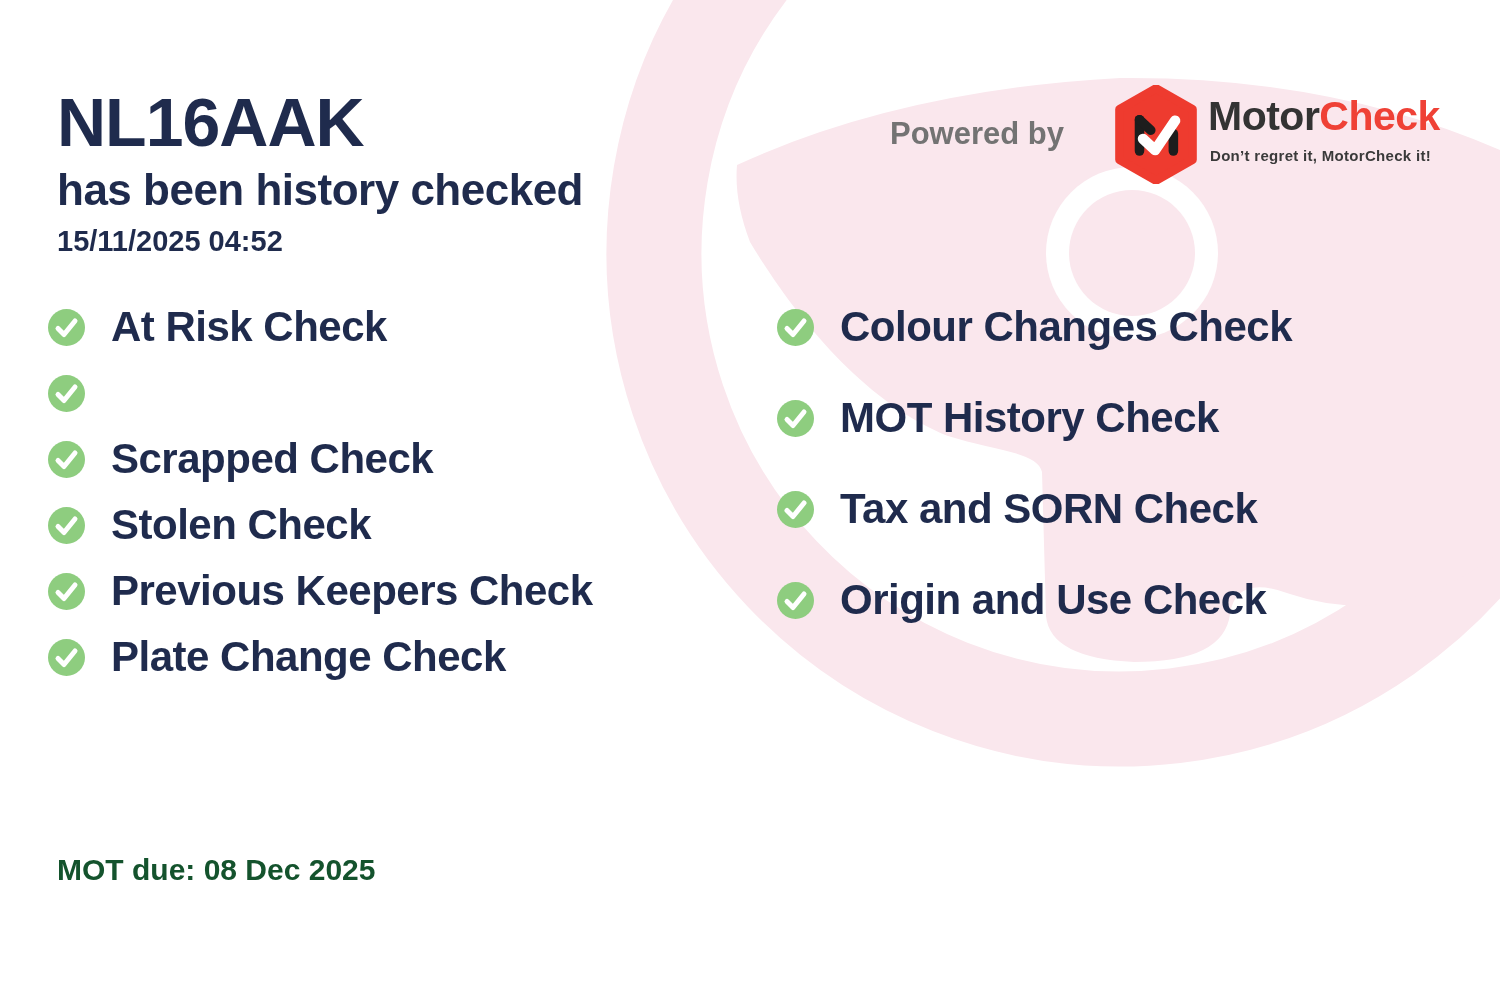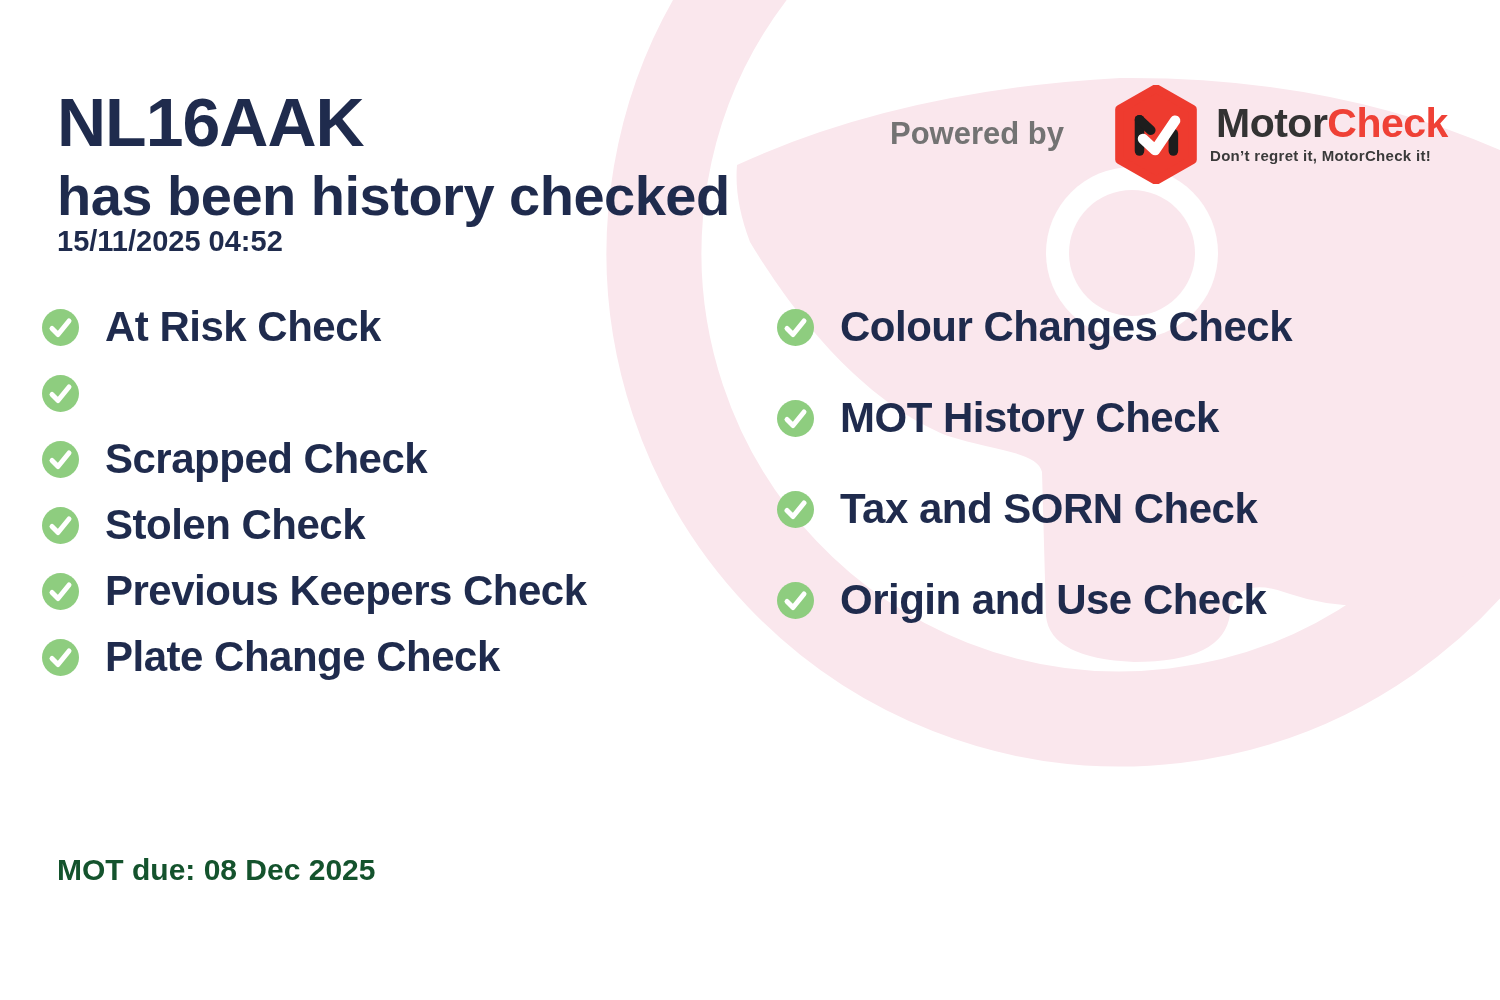--- a/index.html
+++ b/index.html
@@ -12,48 +12,48 @@
   }
   #wheel-bg{position:absolute;top:0;left:0;pointer-events:none;}
 
   .reg-title{
     position:absolute;left:57px;top:88px;
     font-size:68px;font-weight:800;letter-spacing:-1px;
     color:#1F2B4D;line-height:1;
   }
   .subtitle{
     position:absolute;left:57px;top:168px;
-    font-size:56px;font-weight:700;letter-spacing:-0.5px;
+    font-size:44px;font-weight:700;letter-spacing:-0.5px;
     color:#1F2B4D;line-height:1;
   }
   .timestamp{
     position:absolute;left:57px;top:227px;
     font-size:29px;font-weight:700;
     color:#1F2B4D;line-height:1;text-align:center;
   }
 
   .powered{
     position:absolute;left:890px;top:118px;
     font-size:31px;font-weight:700;color:#737373;line-height:1;
   }
   .logo-hex{position:absolute;left:1112px;top:85px;width:88px;height:99px;}
   .brand-word{
-    position:absolute;left:1208px;top:103px;
+    position:absolute;left:1208px;top:96px;
     font-size:41px;font-weight:700;letter-spacing:-0.5px;line-height:1;
-    color:#333333;white-space:nowrap;margin-left:8px;
+    color:#333333;white-space:nowrap;
   }
   .brand-word .chk{color:#EF4136;}
   .brand-tagline{
     position:absolute;left:1210px;top:147px;
     font-size:15px;font-weight:700;letter-spacing:0.3px;
     color:#3A3A3A;white-space:nowrap;
   }
 
   .check-col{position:absolute;display:flex;flex-direction:column;gap:49px;}
-  .col-left{left:42px;top:306px;gap:24px;}
+  .col-left{left:48px;top:306px;gap:24px;}
   .col-right{left:777px;top:306px;}
   .check-row{display:flex;align-items:center;height:42px;}
   .check-badge{width:37px;height:37px;flex:0 0 37px;margin-right:26px;}
   .check-label{
     font-size:42px;font-weight:700;letter-spacing:-0.5px;
     color:#1F2B4D;white-space:nowrap;line-height:1;
   }
 
   .mot-due{
     position:absolute;left:57px;top:855px;

